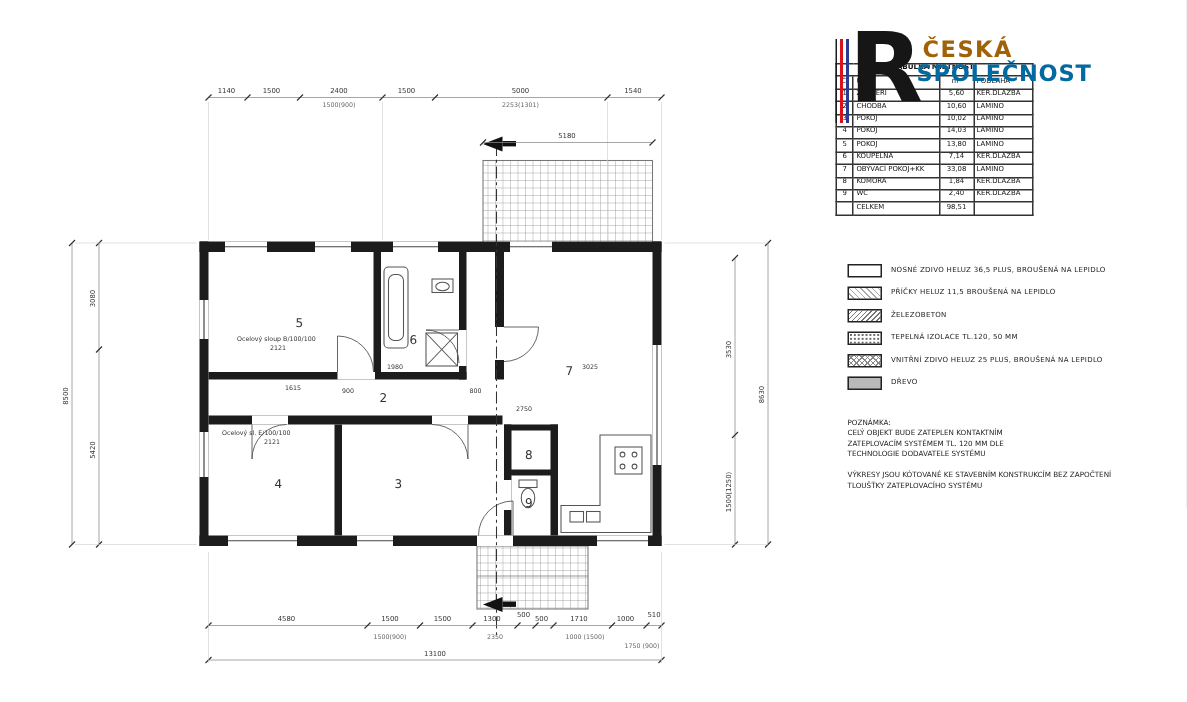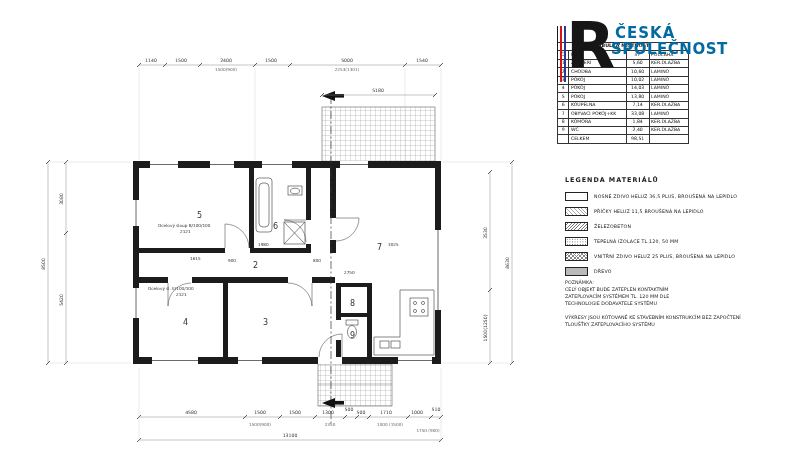--- a/index.html
+++ b/index.html
@@ -12,21 +12,21 @@
   svg .dimsub{font-size:4.2px;fill:#666;}
   svg .roomnum{font-size:8px;fill:#222;}
   svg .anno{font-size:4.2px;fill:#444;}
   
   .logo-stripes{position:absolute;left:557px;top:26px;width:9px;height:56px;z-index:6;display:flex;}
   .logo-stripes .s-black{width:1px;background:#1a1a1a;}
   .logo-stripes .s-red{width:2.5px;background:#d7141a;margin-left:1.5px;}
   .logo-stripes .s-blue{width:2.5px;background:#2a3b8f;margin-left:1.5px;}
   .logo-r{position:absolute;left:566px;top:14px;font-size:64px;line-height:1;font-weight:800;
         color:#161616;z-index:5;font-family:"DejaVu Sans",sans-serif;}
-  .logo-l1{position:absolute;left:615px;top:24px;font-size:15px;font-weight:600;letter-spacing:1px;color:#0369a1;z-index:5;}
+  .logo-l1{position:absolute;left:615px;top:24px;font-size:15px;font-weight:600;letter-spacing:1px;color:#a16207;z-index:5;}
   .logo-l2{position:absolute;left:611px;top:40px;font-size:15px;font-weight:600;letter-spacing:.5px;color:#0369a1;z-index:5;}
   .logo-l3{position:absolute;left:611px;top:54px;font-size:22px;font-weight:900;letter-spacing:2px;color:#101010;z-index:5;}
   .room-table{position:absolute;left:557px;top:42px;width:132px;border-collapse:collapse;
         font-size:4.6px;color:#111;z-index:2;background:#fff;}
   .room-table td{border:0.6px solid #333;padding:0 1.5px;height:7.4px;line-height:1;white-space:nowrap;overflow:hidden;}
   .room-table .c-num{width:9px;text-align:center;}
   .room-table .c-name{width:58px;}
   .room-table .c-area{width:22px;text-align:center;}
   .room-table .c-floor{width:39px;}
   .room-table .t-title{text-align:center;font-size:4.8px;font-weight:700;}
@@ -327,21 +327,20 @@
       <tr>
         <td class="c-num"></td>
         <td class="c-name">CELKEM</td>
         <td class="c-area">98,51</td>
         <td class="c-floor"></td>
       </tr>
     </tbody>
   </table>
 
   <div class="legend">
-    <div class="legend-title">LEGENDA MATERIÁLŮ</div>
     <div class="legend-item">
       <span class="legend-swatch sw-plain"></span>
       <span class="legend-label">NOSNÉ ZDIVO HELUZ 36,5 PLUS, BROUŠENÁ NA LEPIDLO</span>
     </div>
     <div class="legend-item">
       <span class="legend-swatch sw-hatch-light"></span>
       <span class="legend-label">PŘÍČKY HELUZ 11,5 BROUŠENÁ NA LEPIDLO</span>
     </div>
     <div class="legend-item">
       <span class="legend-swatch sw-hatch-diag"></span>

